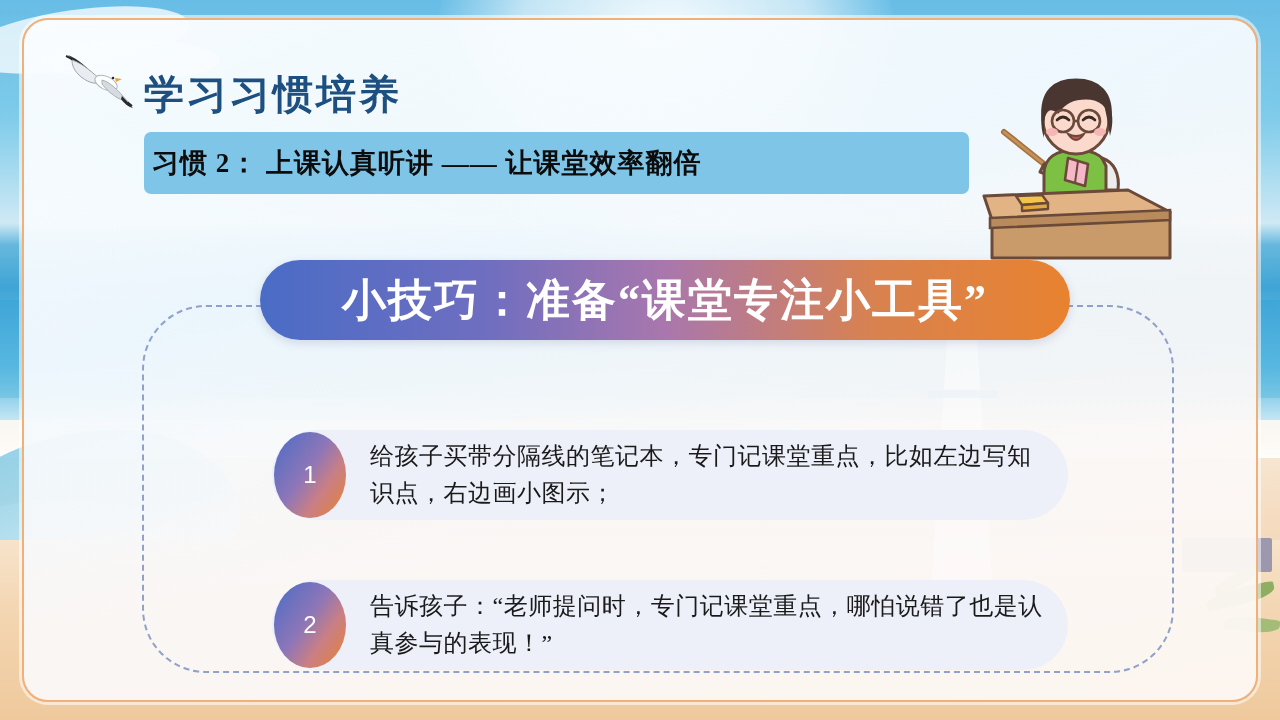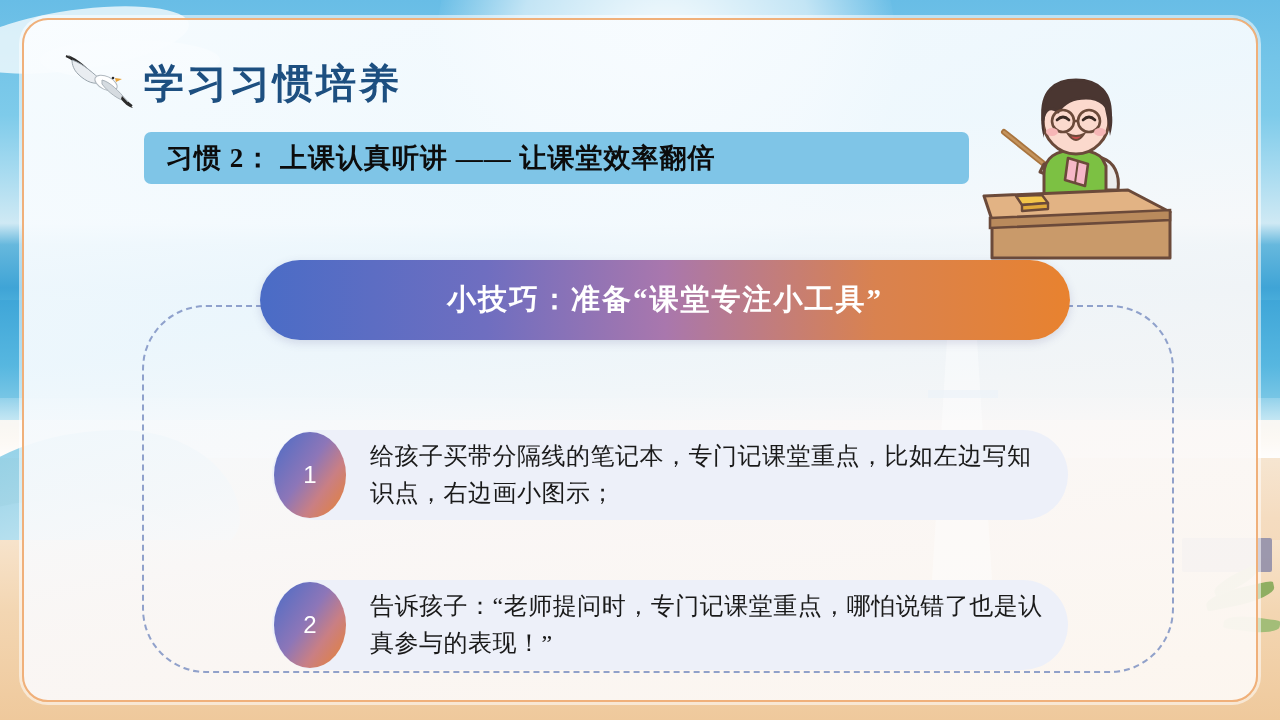--- a/index.html
+++ b/index.html
@@ -99,33 +99,33 @@
     background: linear-gradient(165deg,
         rgba(250,253,255,.97) 0%, rgba(244,250,254,.95) 35%,
         rgba(250,248,248,.95) 62%, rgba(253,248,243,.95) 100%);
     box-shadow: 0 0 0 3px rgba(255,255,255,.55);
     overflow: hidden;
   }
 
   
   .seagull { position: absolute; left: 38px; top: 30px; width: 76px; height: 62px; }
   .page-title {
-    position: absolute; left: 120px; top: 36px;
+    position: absolute; left: 120px; top: 47px;
     font-size: 40px; font-weight: 700; letter-spacing: 3px;
     color: #1d4f80;
     font-family: "Liberation Serif", "DejaVu Serif", serif;
   }
 
   .subtitle-bar {
     position: absolute; left: 120px; top: 112px;
-    width: 825px; height: 52px;
+    width: 825px; height: 62px;
     background: #7fc5e7;
     border-radius: 7px;
     display: flex; align-items: center;
-    padding-left: 22px;
+    padding-left: 8px;
   }
   .subtitle-text {
     font-size: 27px; font-weight: 700; color: #0c0c0c;
     letter-spacing: 1px; white-space: nowrap;
     font-family: "Liberation Serif", "DejaVu Serif", serif;
   }
 
   
   .teacher { position: absolute; left: 958px; top: 42px; width: 190px; height: 198px; }
 
@@ -142,21 +142,21 @@
   .pill {
     position: absolute; left: 236px; top: 240px;
     width: 810px; height: 80px;
     border-radius: 42px;
     background: linear-gradient(90deg, #4a6cc6 0%, #6f6ec0 28%,
                 #a977ad 50%, #d9824f 76%, #e8822f 100%);
     display: flex; align-items: center; justify-content: center;
     box-shadow: 0 3px 10px rgba(80,80,140,.18);
   }
   .pill-text {
-    font-size: 29px; font-weight: 700; color: #ffffff;
+    font-size: 44px; font-weight: 700; color: #ffffff;
     letter-spacing: 2px;
     font-family: "Liberation Serif", "DejaVu Serif", serif;
   }
 
   
   .item {
     position: absolute; left: 248px; width: 796px; height: 90px;
     background: #edf0f9;
     border-radius: 45px;
     display: flex; align-items: center;

